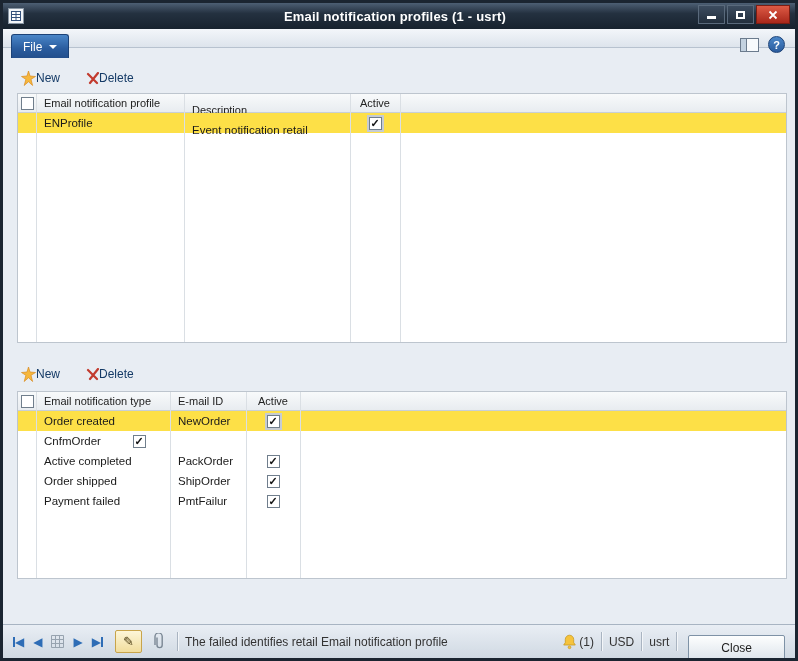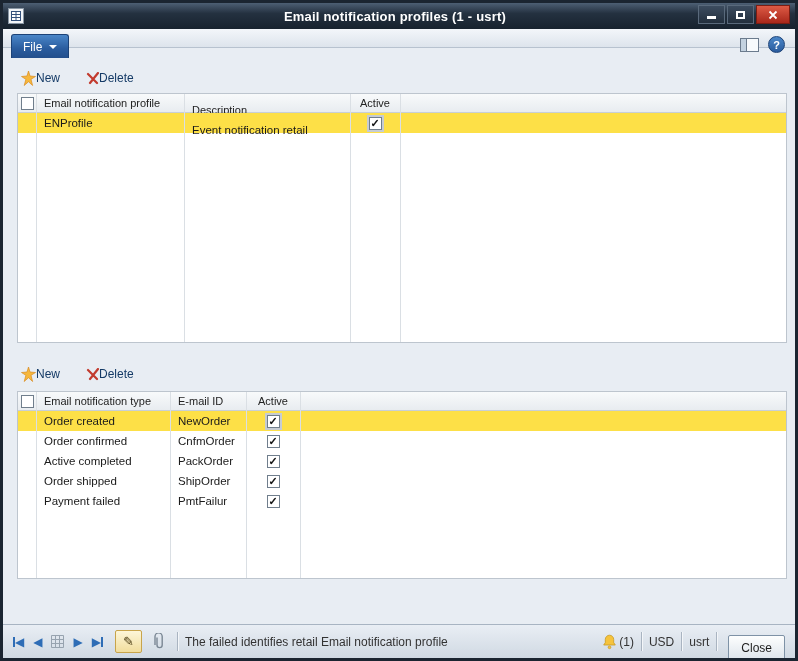--- a/index.html
+++ b/index.html
@@ -111,21 +111,21 @@
     margin-left:12px; width:27px; height:23px; border:1px solid #c8a44a; border-radius:2px;
     background:linear-gradient(#fdf6d8,#f1dd9d);
     display:flex; align-items:center; justify-content:center; font-size:13px; color:#4a3b12;
   }
   .clip-btn { margin-left:6px; display:flex; align-items:center; justify-content:center; width:22px; height:23px; }
   .sep { width:1px; height:19px; background:#a9b4c1; box-shadow:1px 0 0 #f3f6f9; margin:0 7px; }
   .status-text { color:#333; }
   .sb-right { margin-left:auto; display:flex; align-items:center; }
   .bell-group { display:flex; align-items:center; gap:2px; }
   .close-btn {
-    margin-left:4px; height:25px; padding:0 12px; border:1px solid #7e92a6; border-radius:2px;
+    margin-left:4px; height:25px; padding:0 32px; border:1px solid #7e92a6; border-radius:2px;
     background:linear-gradient(#fdfefe,#dee5ec); font-size:12px; color:#1d1d1d;
     font-family:"Liberation Sans", sans-serif;
     margin-top:12px;
   }
 </style>
 </head>
 <body>
 
 <div class="window">
 
@@ -243,21 +243,20 @@
       <div class="gcell c-id">NewOrder</div>
       <div class="gcell c-act2">
           <span class="cb-focus-wrap">
             <span class="checkbox checked"></span>
           </span>
         </div>
       <div class="gcell c-fill"></div>
     </div>
     <div class="grow">
       <div class="gcell c-cb"></div>
-      <div class="gcell c-type">Order confirmed</div>
       <div class="gcell c-id">CnfmOrder</div>
       <div class="gcell c-act2">
           <span class="checkbox checked"></span>
         </div>
       <div class="gcell c-fill"></div>
     </div>
     <div class="grow">
       <div class="gcell c-cb"></div>
       <div class="gcell c-type">Active completed</div>
       <div class="gcell c-id">PackOrder</div>

